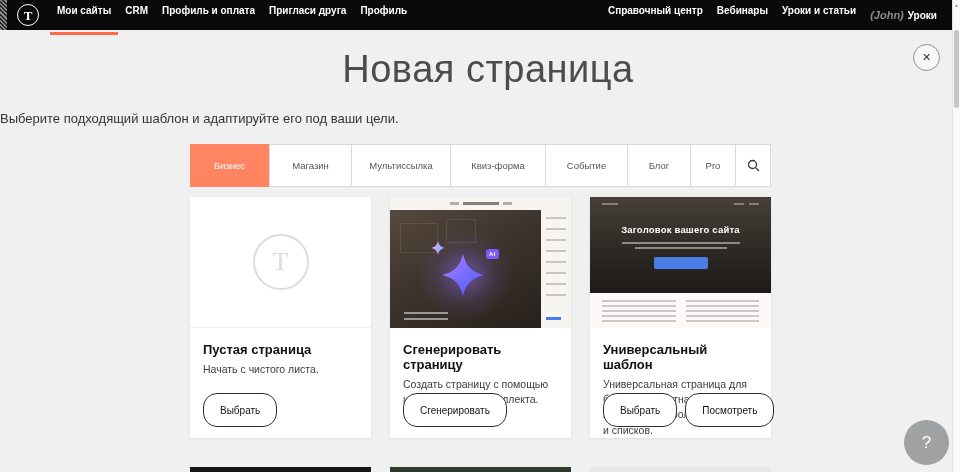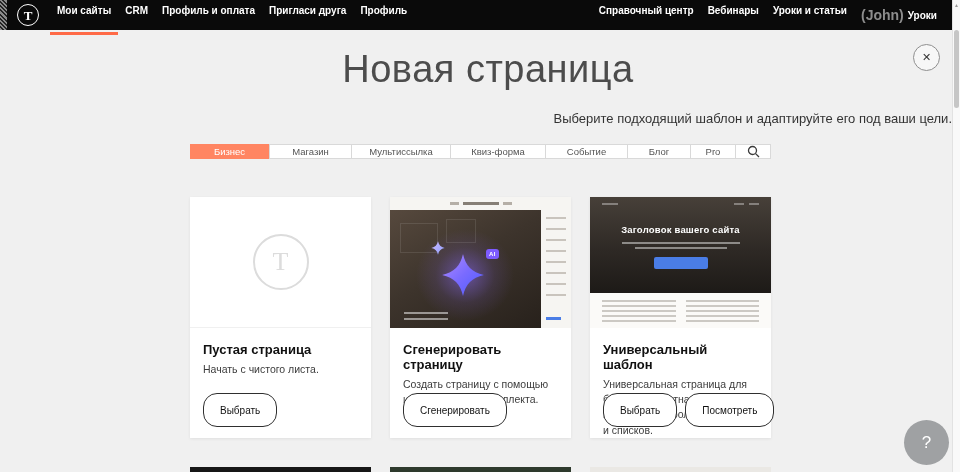--- a/index.html
+++ b/index.html
@@ -18,35 +18,35 @@
   .logo-btn { width: 22px; height: 22px; border: 1.5px solid #fff; border-radius: 50%;
             margin-left: 10px; display: flex; align-items: center; justify-content: center;
             flex: none; cursor: pointer; background: transparent; color: #fff; }
   .logo-letter { font-family: "Liberation Serif", serif; font-size: 13px; font-weight: bold; line-height: 1; }
   .nav-left { display: flex; margin-left: 11px; }
   .nav-right { display: flex; margin-left: auto; margin-right: 8px; align-items: center; }
   .nav-item { font-size: 10px; font-weight: bold; color: #fff; height: 40px; line-height: 31px;
             padding: 0 7px; cursor: pointer; white-space: nowrap; text-decoration: none; }
   .nav-item.active { box-shadow: inset 0 -3px 0 0 var(--accent-underline, #ff6a47); }
   .user-block { display: flex; align-items: center; height: 30px; line-height: 31px; padding: 0 7px; white-space: nowrap; }
-  .user-name { color: #8d8d8d; font-size: 14px; font-weight: bold; }
+  .user-name { color: #8d8d8d; font-size: 11px; font-weight: bold; font-style: italic; }
   .logout { color: #fff; font-size: 10px; font-weight: bold; padding-left: 4px; cursor: pointer; text-decoration: none; }
 
   
   .page-title { position: absolute; top: 48px; left: 12px; width: 952px; text-align: center;
             font-size: 38px; font-weight: 200; color: #4c4c4c; letter-spacing: 0.5px; }
-  .page-subtitle { position: absolute; top: 111px; left: 0; width: 952px; text-align: right;
-            font-size: 13px; color: #333; padding-left: 17px; }
+  .page-subtitle { position: absolute; top: 111px; left: 0; width: 952px; text-align: left;
+            font-size: 13px; color: #333; }
   .close-btn { position: absolute; top: 44px; right: 20px; width: 27px; height: 27px;
             border-radius: 50%; border: 1px solid #8f8f8f; background: #f7f7f7; color: #333;
             font-size: 11px; display: flex; align-items: center; justify-content: center;
             cursor: pointer; z-index: 4; }
 
   
-  .tabs { position: absolute; top: 144px; left: 190px; width: 581px; height: 15px;
+  .tabs { position: absolute; top: 144px; left: 190px; width: 581px; height: 43px;
             display: flex; background: #fff; border: 1px solid #d9d9d9; }
   .tab { border-left: 1px solid #d9d9d9; display: flex; align-items: center; justify-content: center;
             font-size: 9.5px; color: #555; cursor: pointer; flex: none; }
   .tab:first-child { border-left: none; }
   .tab.active { background: var(--accent, #ff8562); color: #fff; border: none;
             margin: -1px 0 -1px -1px; }
 
   
   .cards { position: absolute; top: 197px; left: 190px; display: flex; gap: 19px; }
   .card { width: 181px; height: 241px; background: #fff; position: relative;

